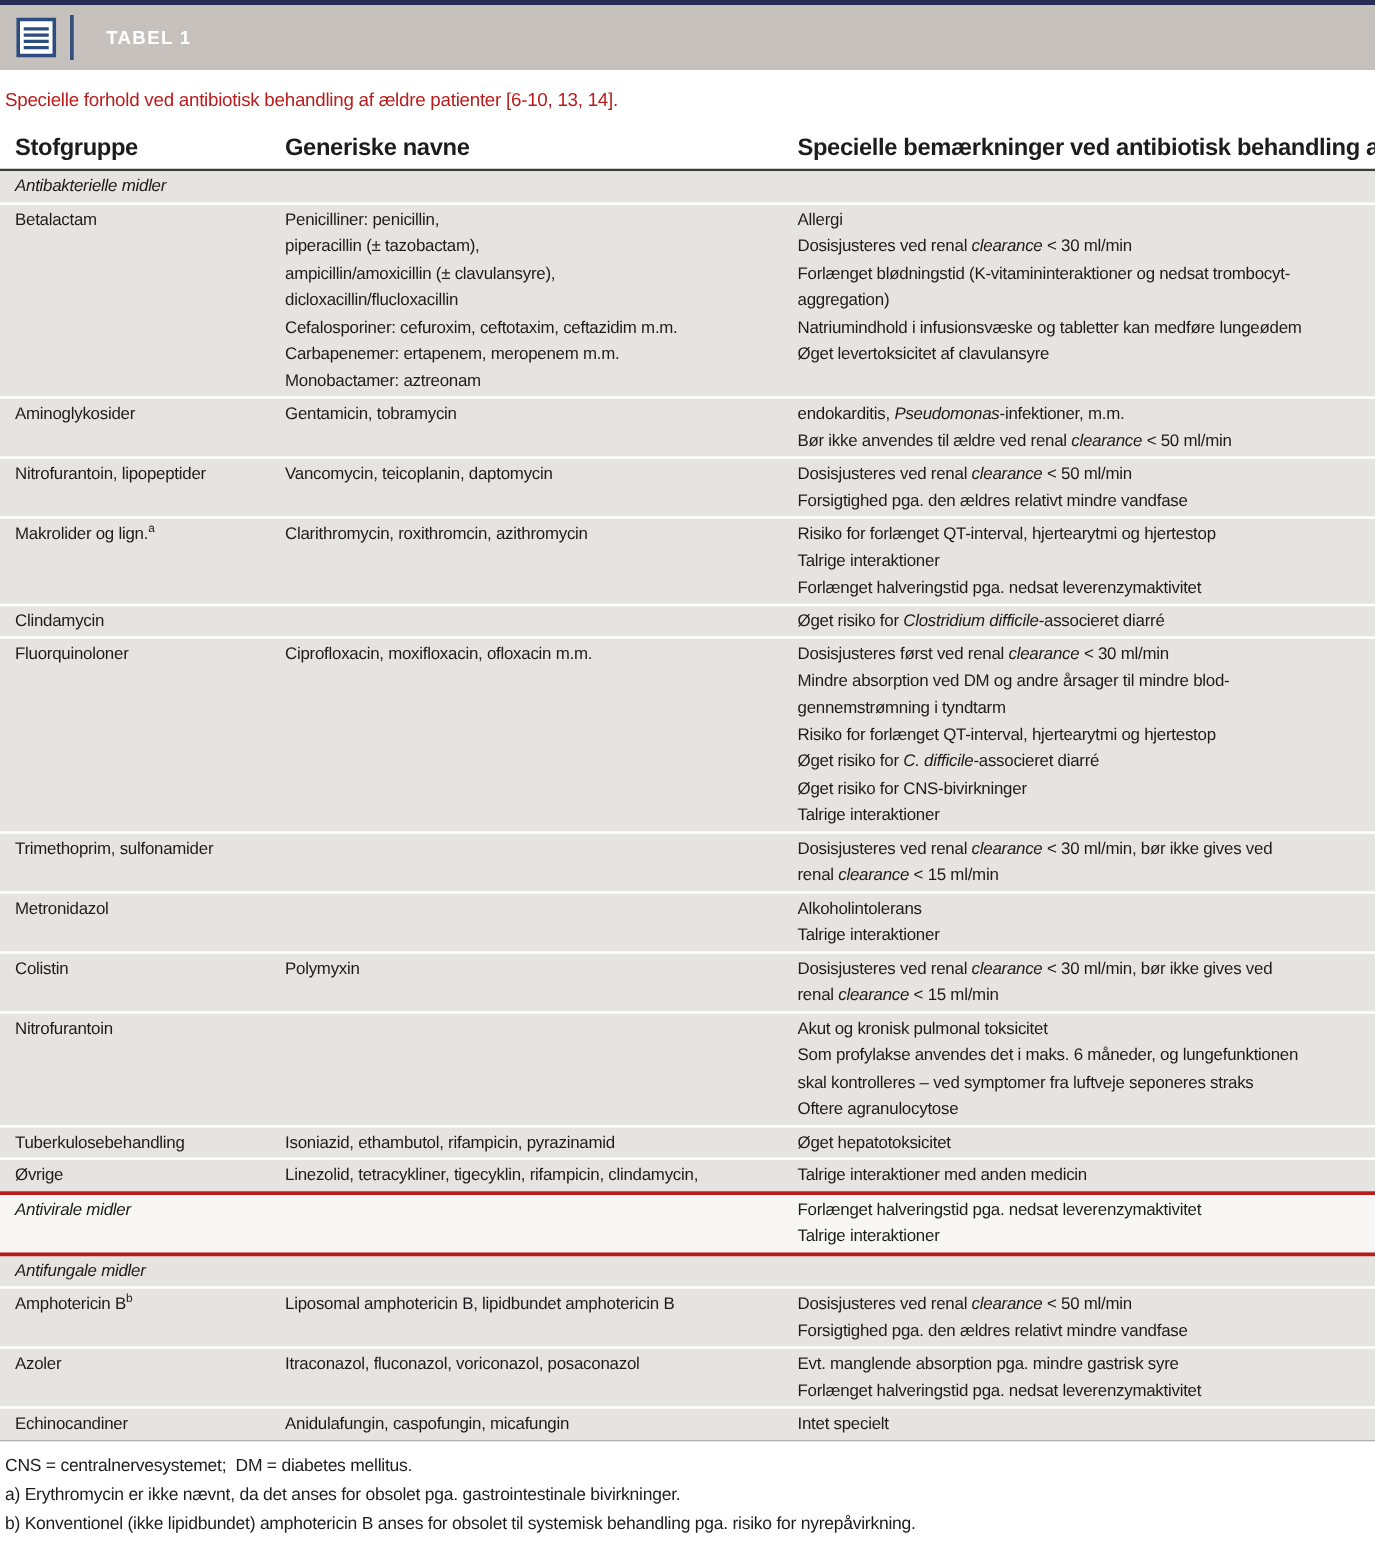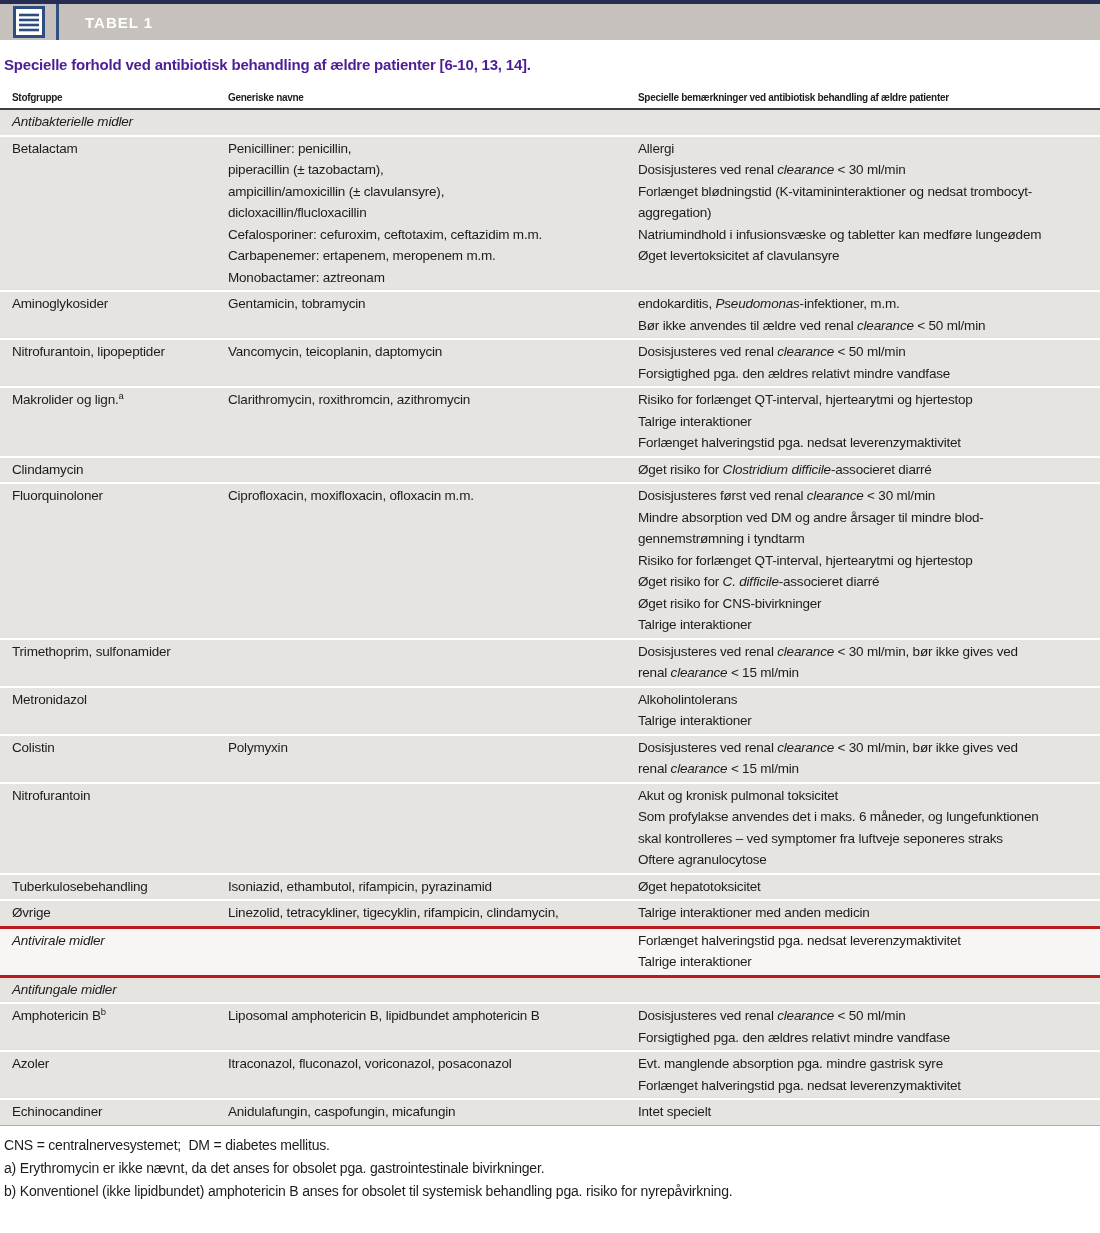--- a/index.html
+++ b/index.html
@@ -6,39 +6,39 @@
   html, body { background: #ffffff; }
   body {
     width: 1100px;
     font-family: "Liberation Sans", "DejaVu Sans", sans-serif;
     color: #1c1c1c;
     letter-spacing: -0.2px;
   }
   
   .top-rule { height: 4px; background: #262c52; }
   .band {
-    height: 36px; background: #c7c1bd;
+    height: 52px; background: #c7c1bd;
     display: flex; align-items: center;
   }
   .icon-box { margin-left: 12px; width: 34px; height: 34px; display: flex; align-items: center; justify-content: center; }
   .band-divider { width: 3px; height: 36px; background: #33507f; margin-left: 10px; }
   .band-title {
     margin-left: 26px; color: #ffffff; font-weight: bold;
     font-size: 15px; letter-spacing: 1px;
   }
   
   .caption {
     margin: 16px 0 14px 4px;
-    font-size: 15px; font-weight: bold; color: #4c1d95;
+    font-size: 15px; font-weight: normal; color: #b91c1c;
   }
   
   .grid-cols { display: grid; grid-template-columns: 216px 410px 1fr; }
   .thead {
     padding: 5px 10px 5px 12px;
-    font-weight: bold; font-size: 10px; letter-spacing: -0.3px;
+    font-weight: bold; font-size: 19px; letter-spacing: -0.3px;
     border-bottom: 2px solid #3c3c3c;
   }
   .thead .th { white-space: nowrap; }
   #table-body { border-bottom: 1px solid #b0aeaa; }
   .section.shaded { background: #e5e4e0; }
   .section.light  { background: #f7f6f4; }
   .section + .section { border-top: 3px solid #b91c1c; }
   .row {
     display: grid; grid-template-columns: 216px 410px 1fr;
     padding: 1px 22px 2px 12px;

